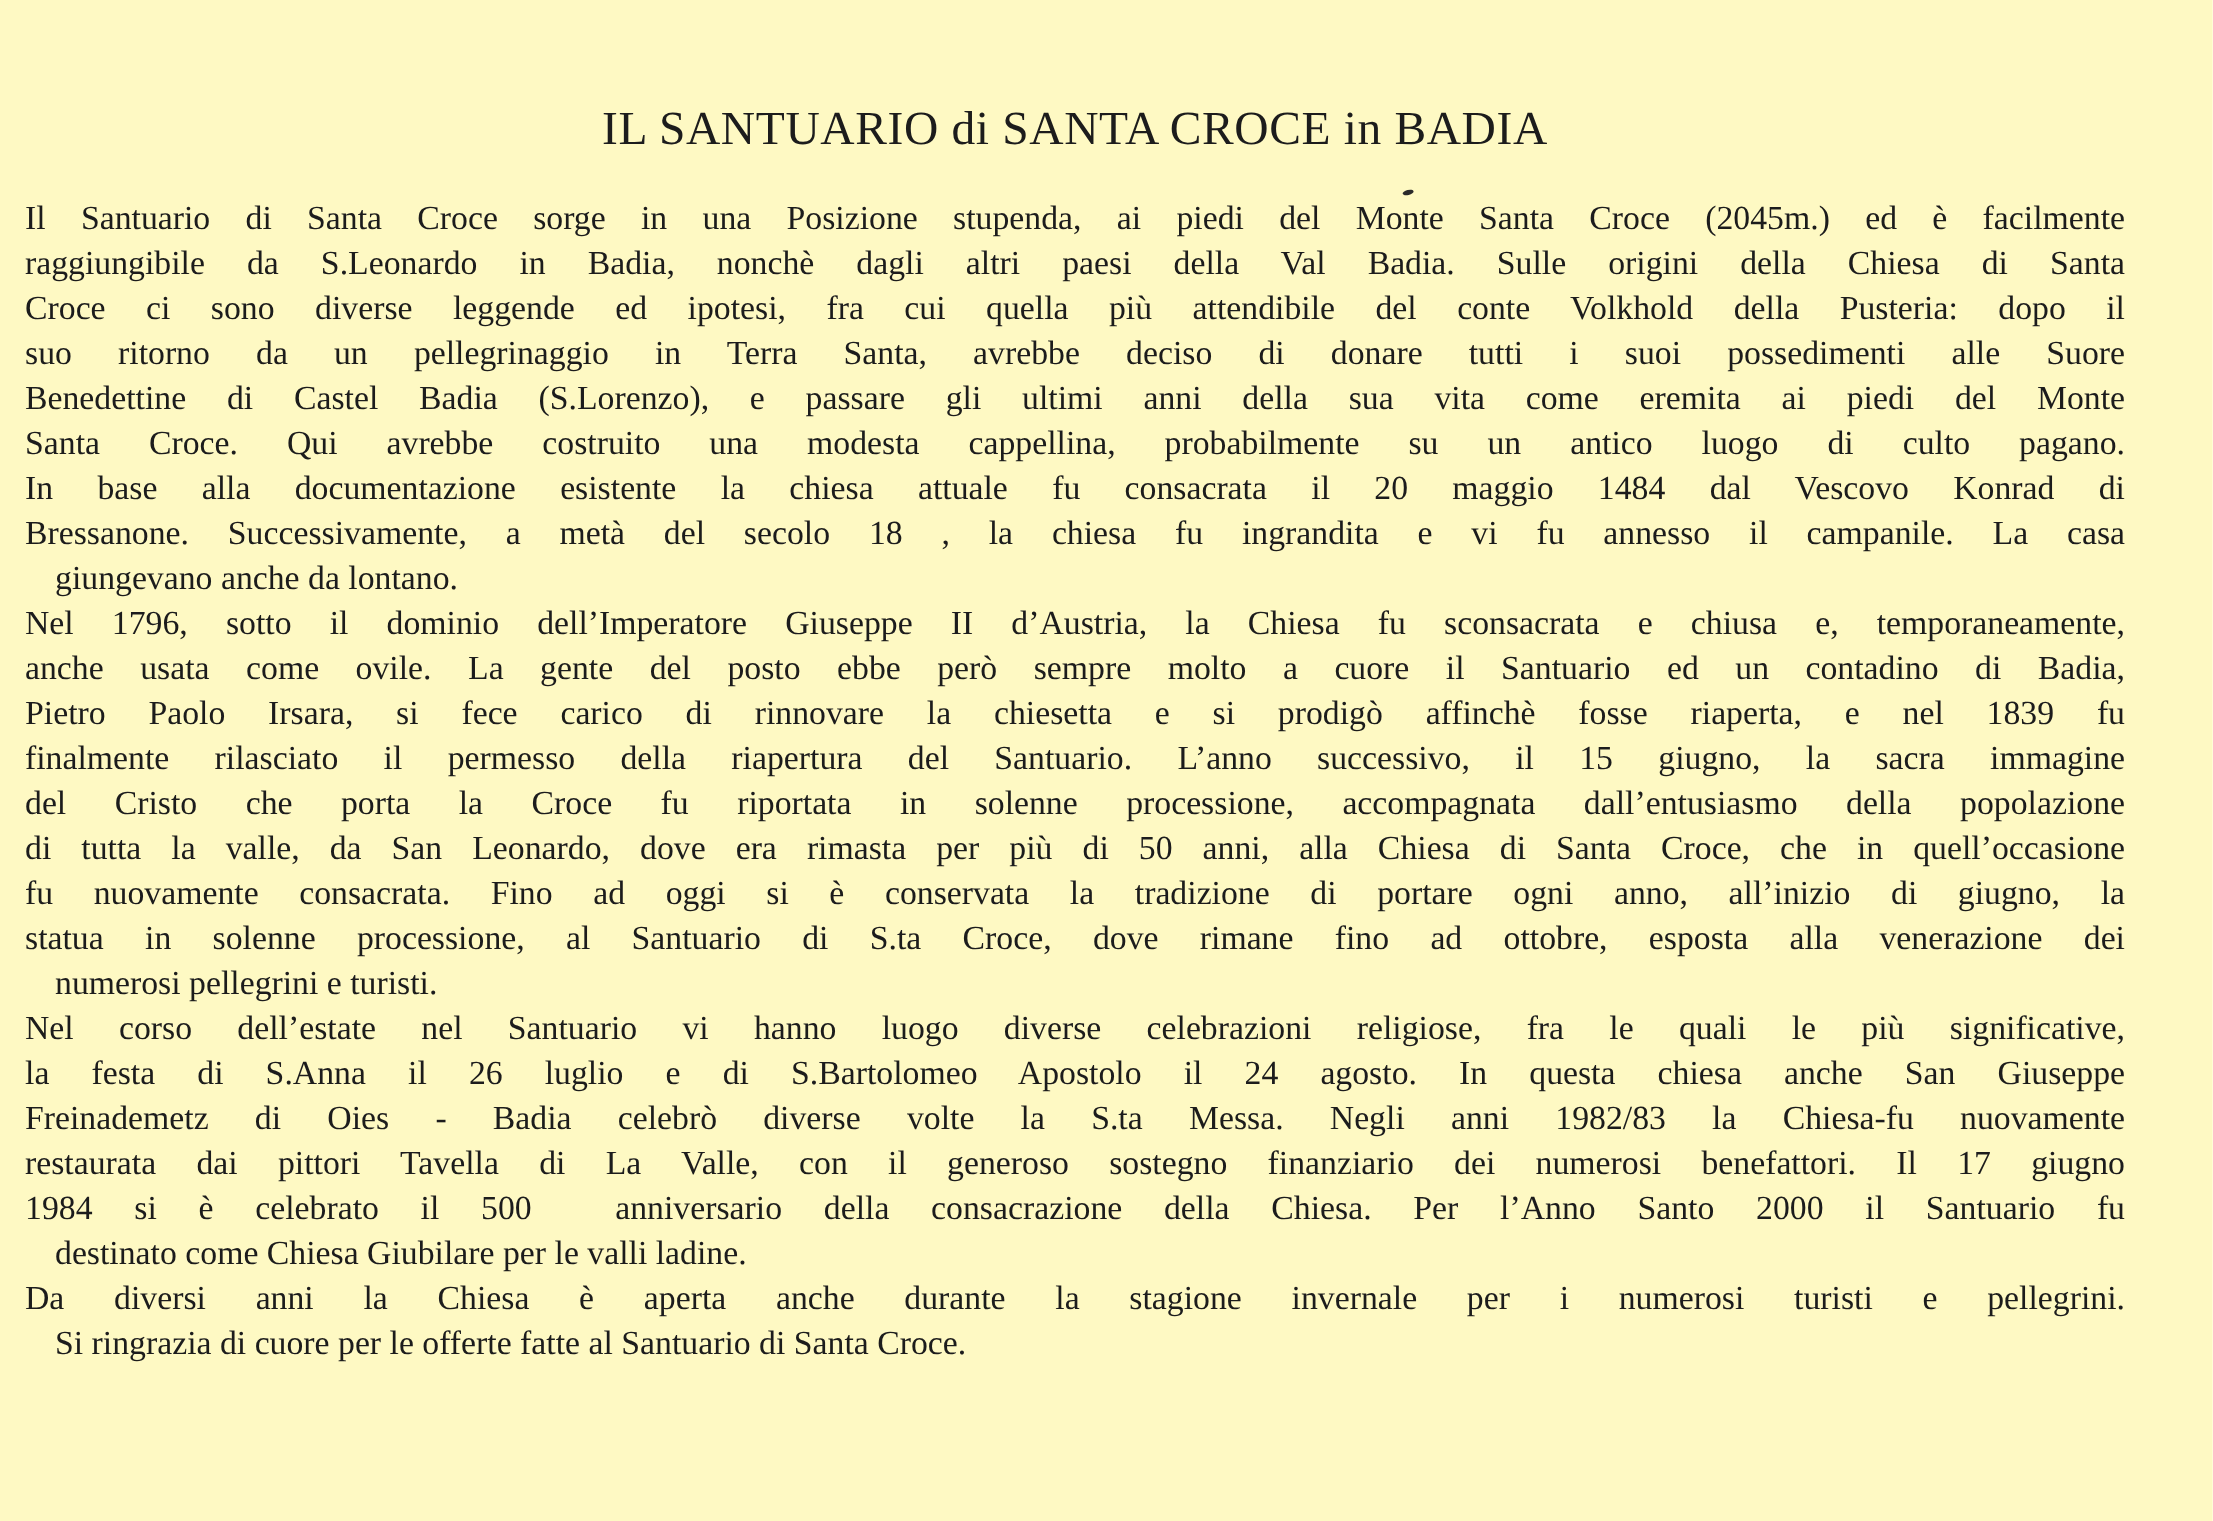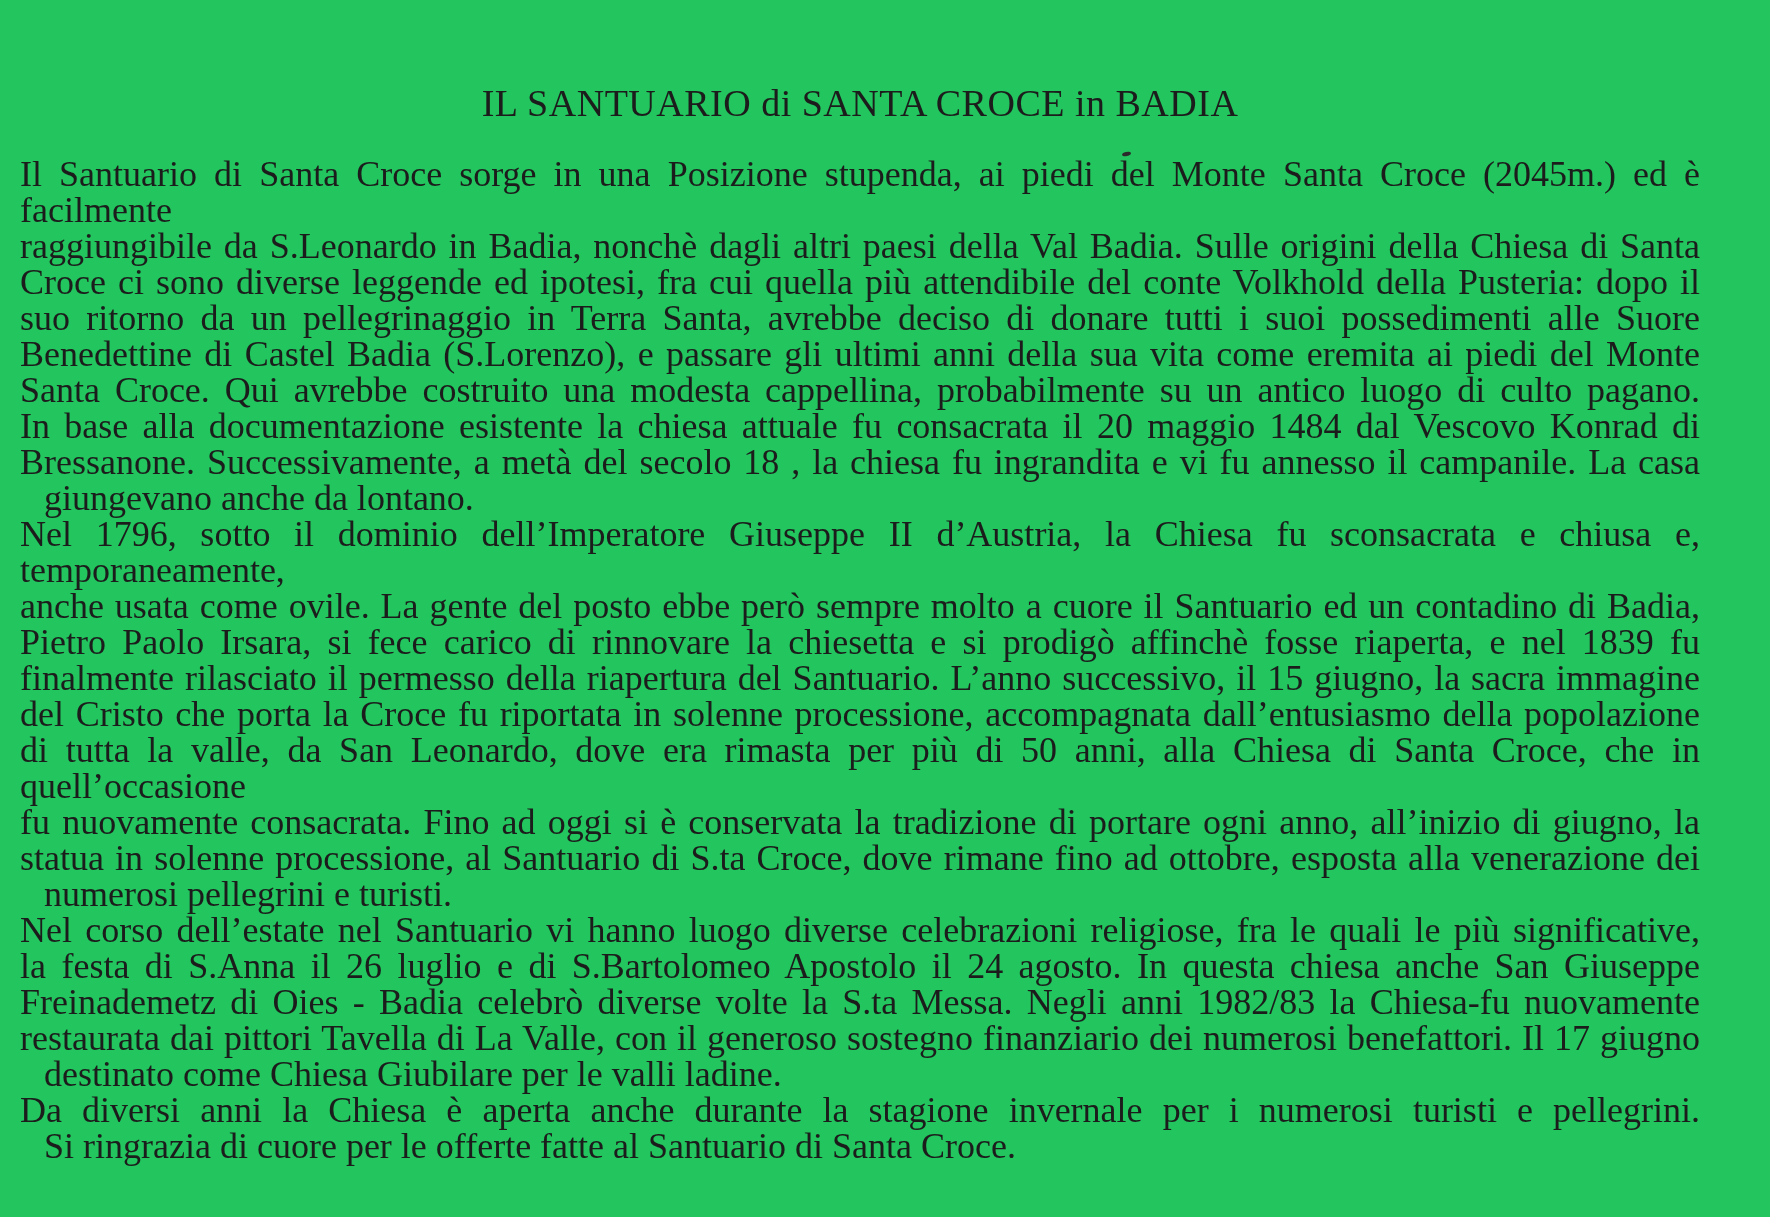--- a/index.html
+++ b/index.html
@@ -24,21 +24,21 @@
   .title {
     font-size: 38px;
     line-height: 46px;
     font-weight: normal;
     text-align: center;
     margin: 0 0 30px 0;
     letter-spacing: 0.5px;
     white-space: nowrap;
   }
   .body-text {
-    font-size: 36px;
+    font-size: 27px;
     line-height: 36px;
   }
   .paragraph {
     margin: 0;
   }
   .line {
     text-align: justify;
     text-align-last: justify;
   }
   .line.last {
@@ -53,21 +53,21 @@
     width: 9px;
     height: 4px;
     background: #2b2b2b;
     border-radius: 50%;
     transform: rotate(-14deg);
   }
 </style>
 </head>
 <body>
 
-<div class="page" style="background: #22c55e; color: rgb(28, 28, 28); padding-left: 20px;">
+<div class="page" style="background: #fef9c3; color: rgb(28, 28, 28); padding-left: 20px;">
   <div class="artifact-dot"></div>
   <h1 class="title">IL SANTUARIO di SANTA CROCE in BADIA</h1>
   <div class="body-text">
       <div class="paragraph">
         <div class="line">Il Santuario di Santa Croce sorge in una Posizione stupenda, ai piedi del Monte Santa Croce (2045m.) ed è facilmente</div>
         <div class="line">raggiungibile da S.Leonardo in Badia, nonchè dagli altri paesi della Val Badia. Sulle origini della Chiesa di Santa</div>
         <div class="line">Croce ci sono diverse leggende ed ipotesi, fra cui quella più attendibile del conte Volkhold della Pusteria: dopo il</div>
         <div class="line">suo ritorno da un pellegrinaggio in Terra Santa, avrebbe deciso di donare tutti i suoi possedimenti alle Suore</div>
         <div class="line">Benedettine di Castel Badia (S.Lorenzo), e passare gli ultimi anni della sua vita come eremita ai piedi del Monte</div>
         <div class="line">Santa Croce. Qui avrebbe costruito una modesta cappellina, probabilmente su un antico luogo di culto pagano.</div>
@@ -84,20 +84,21 @@
         <div class="line">di tutta la valle, da San Leonardo, dove era rimasta per più di 50 anni, alla Chiesa di Santa Croce, che in quell’occasione</div>
         <div class="line">fu nuovamente consacrata. Fino ad oggi si è conservata la tradizione di portare ogni anno, all’inizio di giugno, la</div>
         <div class="line">statua in solenne processione, al Santuario di S.ta Croce, dove rimane fino ad ottobre, esposta alla venerazione dei</div>
         <div class="line last">numerosi pellegrini e turisti.</div>
       </div>
       <div class="paragraph">
         <div class="line">Nel corso dell’estate nel Santuario vi hanno luogo diverse celebrazioni religiose, fra le quali le più significative,</div>
         <div class="line">la festa di S.Anna il 26 luglio e di S.Bartolomeo Apostolo il 24 agosto. In questa chiesa anche San Giuseppe</div>
         <div class="line">Freinademetz di Oies - Badia celebrò diverse volte la S.ta Messa. Negli anni 1982/83 la Chiesa-fu nuovamente</div>
         <div class="line">restaurata dai pittori Tavella di La Valle, con il generoso sostegno finanziario dei numerosi benefattori. Il 17 giugno</div>
+        <div class="line">1984 si è celebrato il 500&nbsp; anniversario della consacrazione della Chiesa. Per l’Anno Santo 2000 il Santuario fu</div>
         <div class="line last">destinato come Chiesa Giubilare per le valli ladine.</div>
       </div>
       <div class="paragraph">
         <div class="line">Da diversi anni la Chiesa è aperta anche durante la stagione invernale per i numerosi turisti e pellegrini.</div>
         <div class="line last">Si ringrazia di cuore per le offerte fatte al Santuario di Santa Croce.</div>
       </div>
     </div>
 </div>
 
 </body></html>

